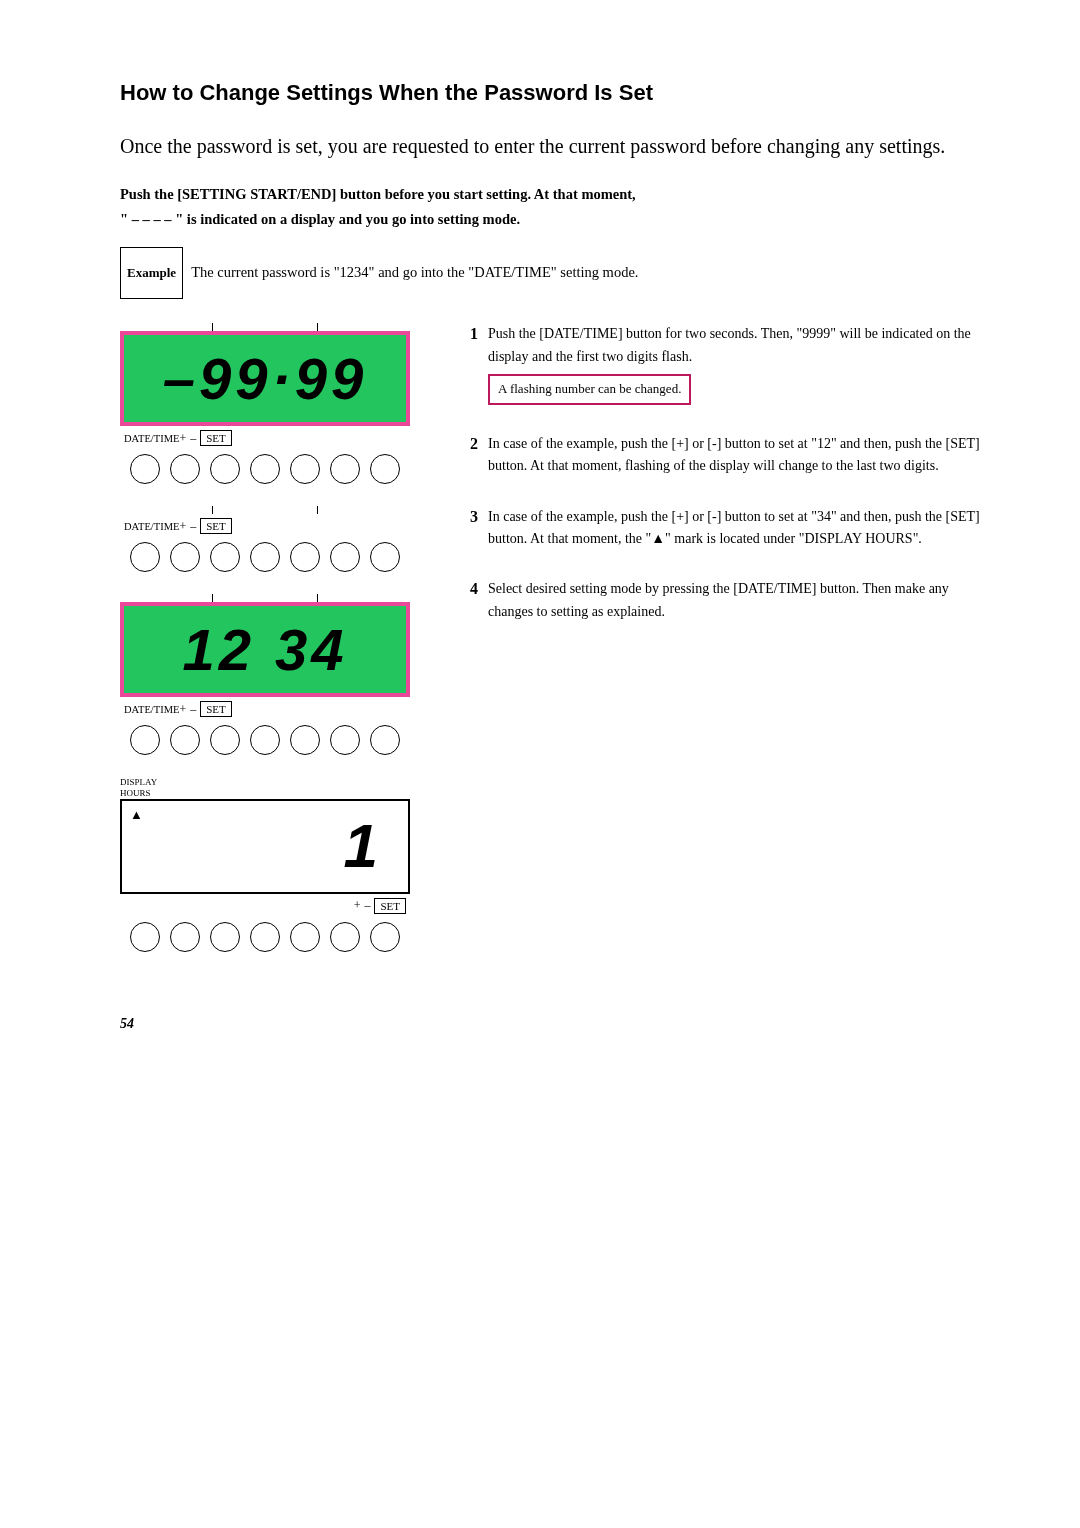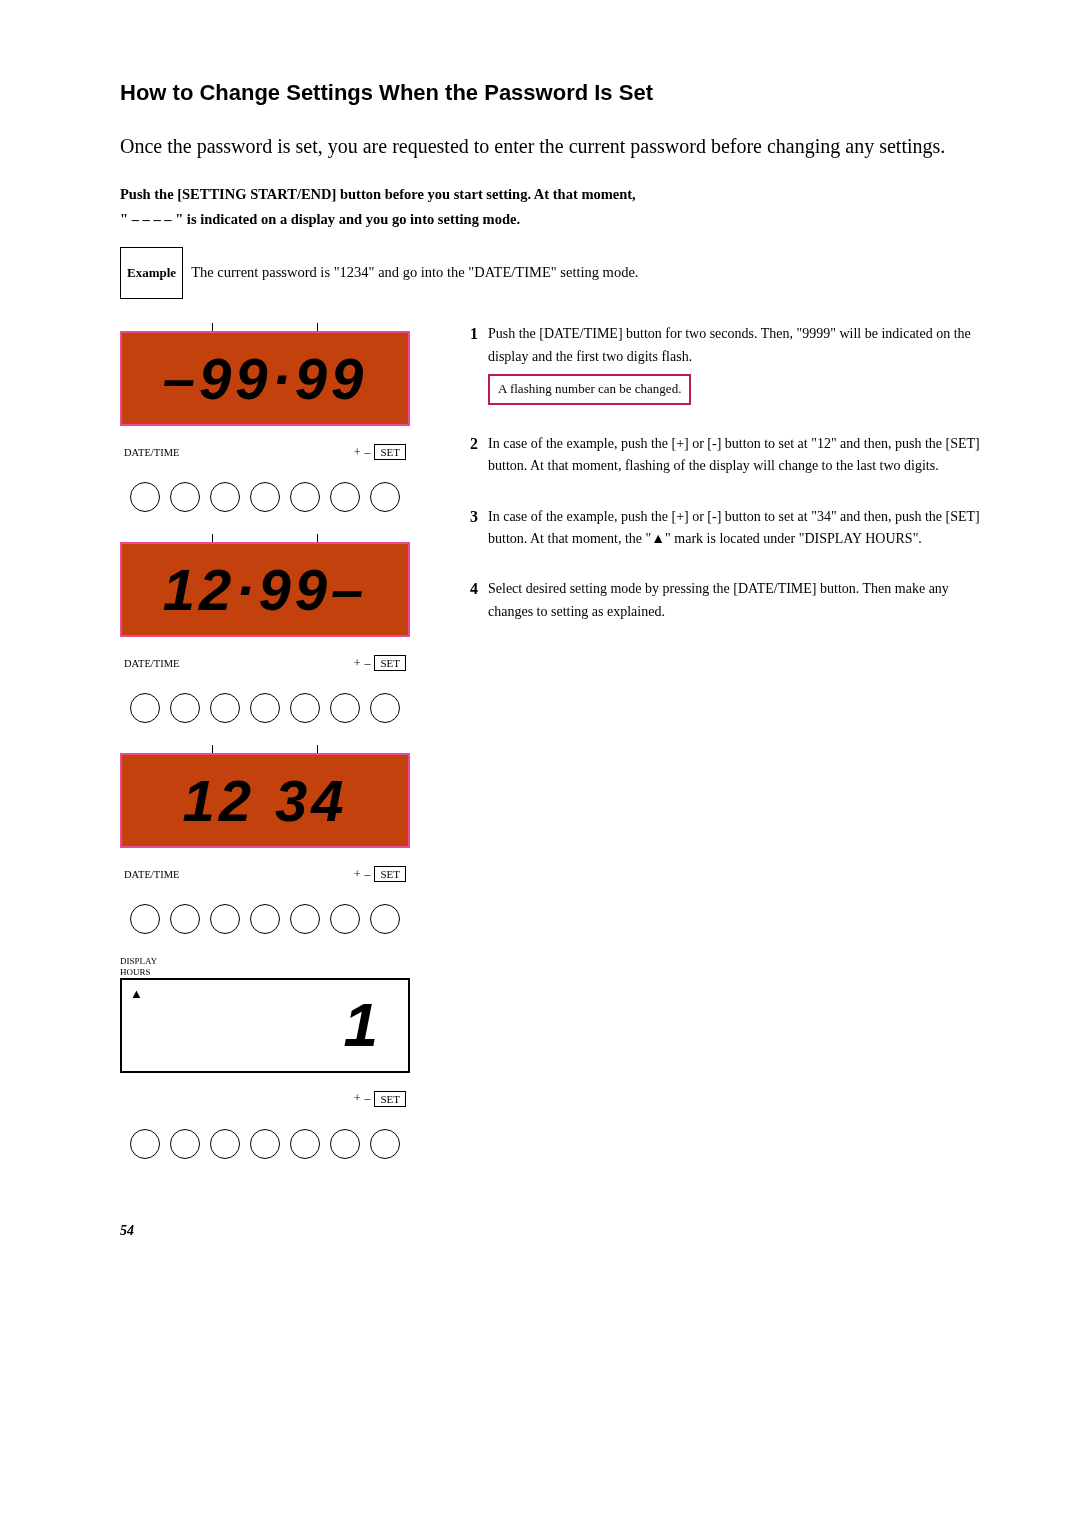--- a/index.html
+++ b/index.html
@@ -77,47 +77,46 @@
     }
 
     
     .display-unit {
       display: flex;
       flex-direction: column;
       align-items: flex-start;
     }
 
     .display-screen {
-      border: 2px solid #ec4899;
+      border: 4px solid #ec4899;
       width: 290px;
       height: 95px;
       display: flex;
       align-items: center;
       justify-content: center;
       position: relative;
-      background: #c2410c;
+      background: #22c55e;
       overflow: hidden;
     }
 
     .display-number {
       font-family: "Arial Black", "Arial", sans-serif;
       font-size: 58px;
       font-weight: 900;
       font-style: italic;
       letter-spacing: 4px;
       color: #000;
       line-height: 1;
     }
 
     .display-button-row {
       display: flex;
       align-items: center;
-      justify-content: space-between;
       width: 290px;
-      padding: 18px 4px;
+      padding: 4px 4px;
       font-size: 11px;
     }
 
     .btn-label-datetime {
       font-size: 10.5px;
       font-weight: normal;
     }
 
     .btn-group-right {
       display: flex;
@@ -291,23 +290,20 @@
           <div class="circle-btn"></div>
           <div class="circle-btn"></div>
         </div>
       </div>
 
       <div class="display-unit">
         <div class="tick-marks">
           <div class="tick"></div>
           <div class="tick"></div>
         </div>
-        <div class="display-screen">
-          <span class="display-number">12·99–</span>
-        </div>
         <div class="display-button-row">
           <span class="btn-label-datetime">DATE/TIME</span>
           <div class="btn-group-right">
             <span class="btn-plus-minus">+</span>
             <span class="btn-plus-minus">–</span>
             <span class="btn-set">SET</span>
           </div>
         </div>
         <div class="circle-buttons">
           <div class="circle-btn"></div>

